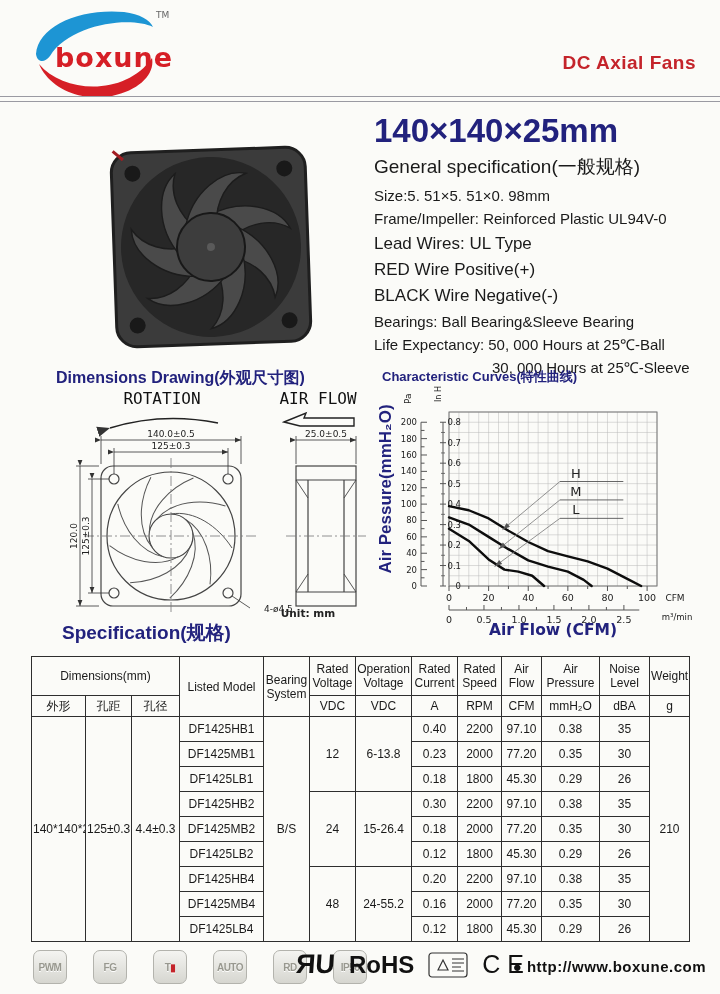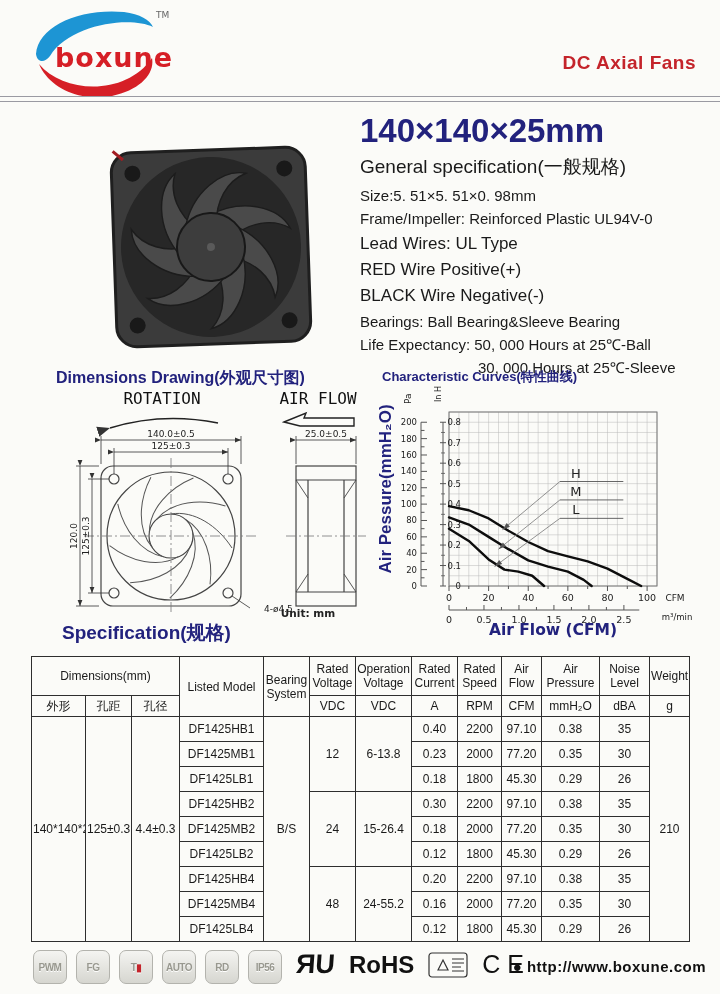--- a/index.html
+++ b/index.html
@@ -9,21 +9,21 @@
   .navy{color:var(--navy,#22227d);font-weight:bold;}
   .red{color:var(--red,#c4242b);}
 
   
   #brand-logo{left:22px;top:4px;width:160px;height:92px;}
   #product-line{right:24px;top:52px;font-size:19px;font-weight:bold;letter-spacing:.5px;}
   #header-rule{left:0;top:96px;width:720px;height:4px;border-top:1px solid #9a9aa2;border-bottom:1px solid #9a9aa2;}
 
   
   #fan-photo{left:58px;top:128px;width:300px;height:232px;}
-  #overview{left:360px;top:112px;width:338px;}
+  #overview{left:374px;top:112px;width:338px;}
   #overview-title{font-size:33px;font-weight:bold;color:var(--navy);margin:0 0 4px 0;}
   #general-title{font-size:19px;margin:2px 0 4px 0;}
   .spec-line{font-size:15px;line-height:1.55;white-space:nowrap;}
   .spec-line.lg{font-size:17px;}
   .spec-line.indent{padding-left:118px;}
 
   
   #drawing-heading{left:56px;top:368px;font-size:16px;}
   #curves-heading{left:382px;top:368px;font-size:13px;}
   #spec-heading{left:62px;top:620px;font-size:19px;}
@@ -39,21 +39,21 @@
   
   #spec-table-wrap{left:31px;top:656px;width:659px;}
   table{border-collapse:collapse;width:659px;table-layout:fixed;padding-left:45px;}
   th,td{border:1px solid #2e2e2e;text-align:center;padding:0 1px;font-weight:normal;
         font-size:11.5px;overflow:hidden;}
   thead th{font-size:12px;height:20px;}
   thead tr:first-child th{height:38px;}
   tbody td{height:24px;font-size:12px;}
 
   
-  #footer-icons{left:33px;top:950px;display:flex;gap:9px;}
+  #footer-icons{left:33px;top:950px;display:flex;gap:26px;}
   .ficon{width:32px;height:32px;border-radius:7px;border:1px solid #b3b3ad;
          background:linear-gradient(#f4f4f1,#d6d6d0);display:flex;align-items:center;justify-content:center;}
   .ficon span{font-size:10px;font-weight:bold;color:#98988f;text-shadow:0 1px 0 #fff;letter-spacing:-.5px;}
   .ficon.temp span{color:#98988f;}
   .ficon.temp span b{color:#c4242b;}
   #cert-row{left:296px;top:950px;display:flex;align-items:center;gap:14px;}
   #ul-mark{font-size:27px;font-weight:bold;color:#111;line-height:1;transform:skewX(-4deg);}
   #rohs-text{font-size:24px;font-weight:bold;color:#111;letter-spacing:0;}
   #ce-mark{font-size:25px;color:#111;letter-spacing:7px;font-weight:500;text-align:right;}
   #site-link{right:14px;top:958px;font-size:15px;font-weight:bold;color:#111;letter-spacing:.5px;}

